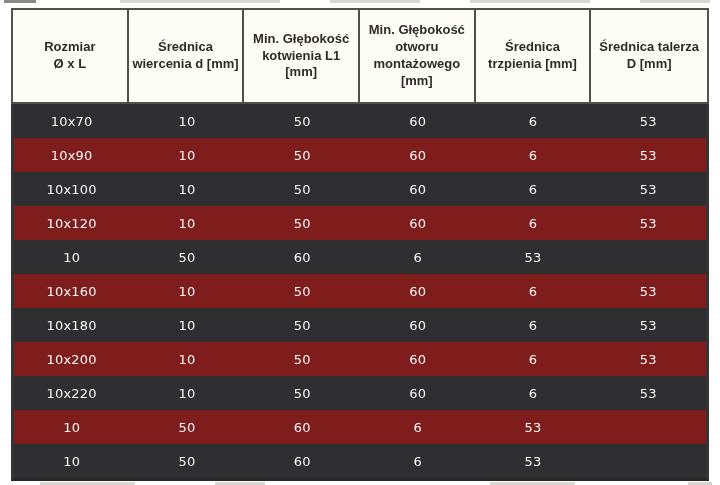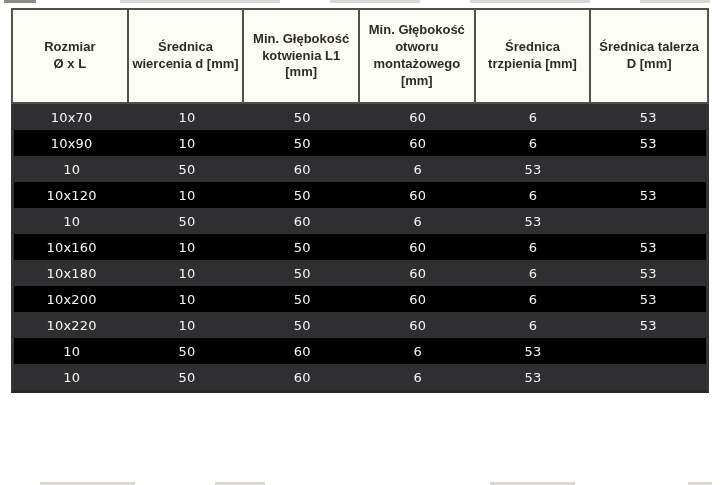--- a/index.html
+++ b/index.html
@@ -60,24 +60,24 @@
   .tbody {
     box-sizing: border-box;
     border-left: 3px solid #343436;
     border-right: 3px solid #343436;
     border-bottom: 3px solid #29292b;
     background: #2f2f31;
   }
   .tr {
     display: grid;
     grid-template-columns: repeat(6, 1fr);
-    height: 26px;
+    height: 34px;
   }
   .tr.row-dark  { background: #2f2f31; }
-  .tr.row-light { background: #000000; }
+  .tr.row-light { background: #7f1d1d; }
   .td {
     display: flex;
     align-items: center;
     justify-content: center;
     font-family: "DejaVu Sans", "Liberation Sans", sans-serif;
     font-size: 13px;
     color: #f7f7f7;
     letter-spacing: 0.2px;
   }
 </style>
@@ -123,20 +123,21 @@
   </div>
         <div class="tr row-light">
     <div class="td">10x90</div>
     <div class="td">10</div>
     <div class="td">50</div>
     <div class="td">60</div>
     <div class="td">6</div>
     <div class="td">53</div>
   </div>
         <div class="tr row-dark">
+    <div class="td">10x100</div>
     <div class="td">10</div>
     <div class="td">50</div>
     <div class="td">60</div>
     <div class="td">6</div>
     <div class="td">53</div>
   </div>
         <div class="tr row-light">
     <div class="td">10x120</div>
     <div class="td">10</div>
     <div class="td">50</div>

